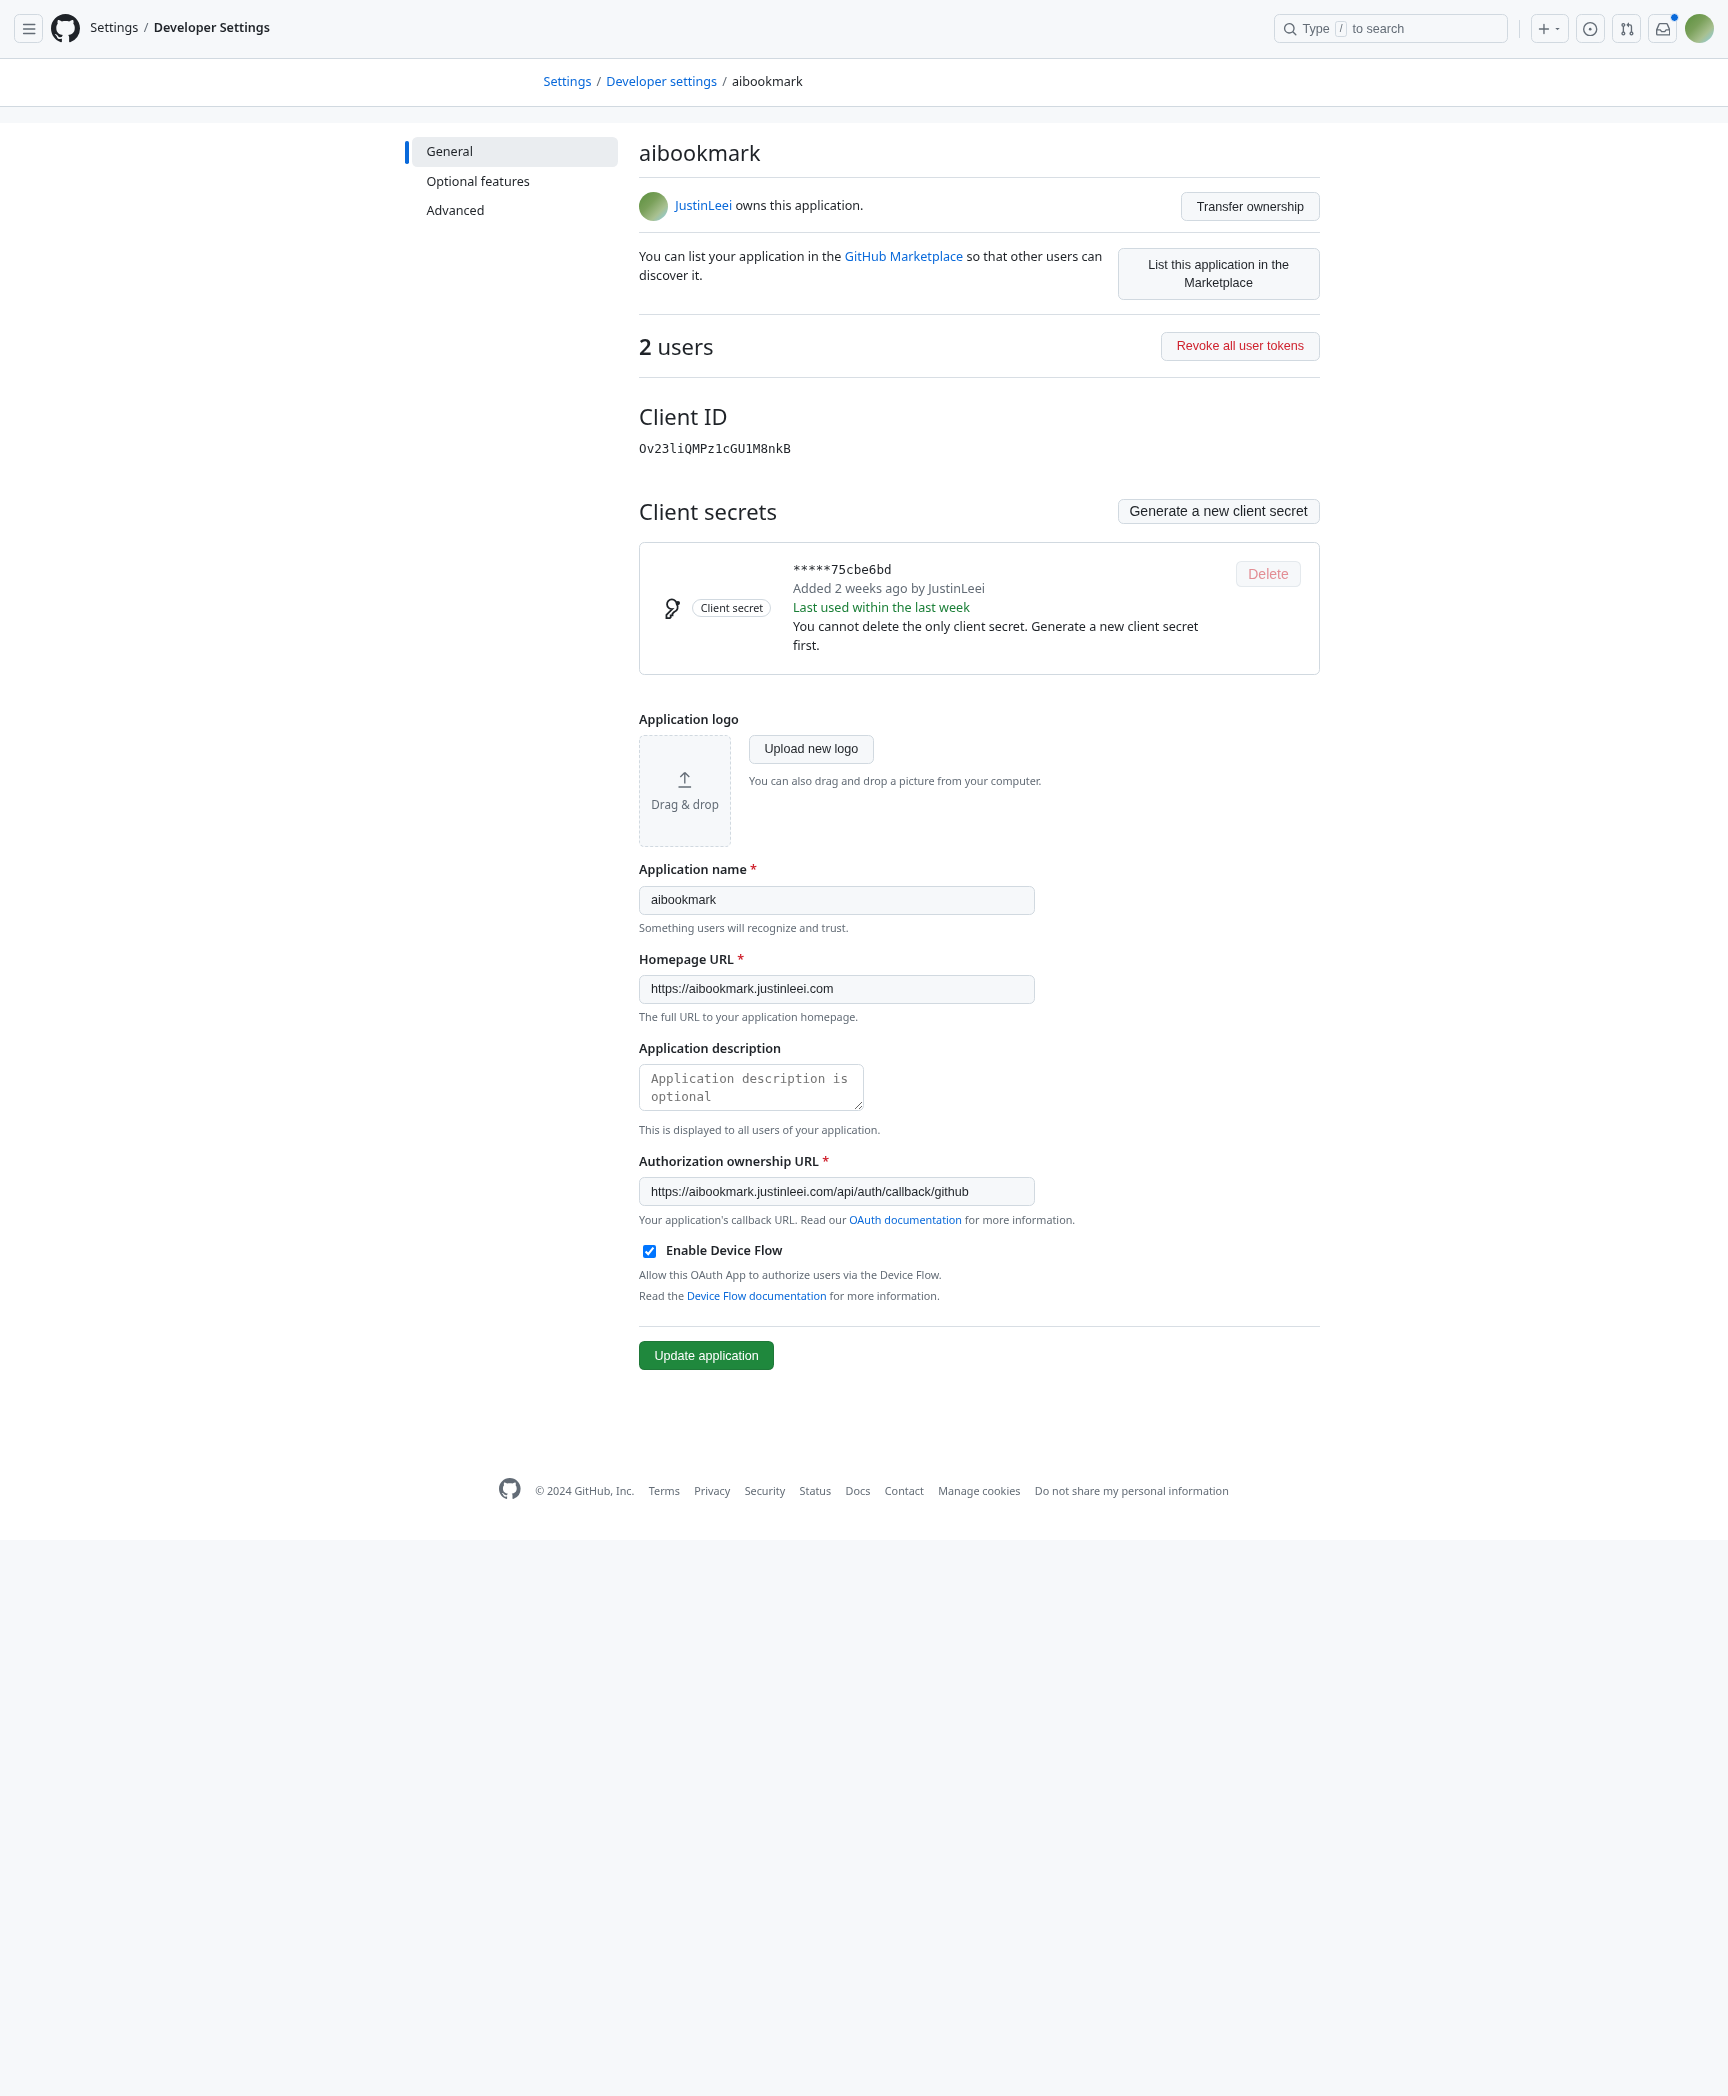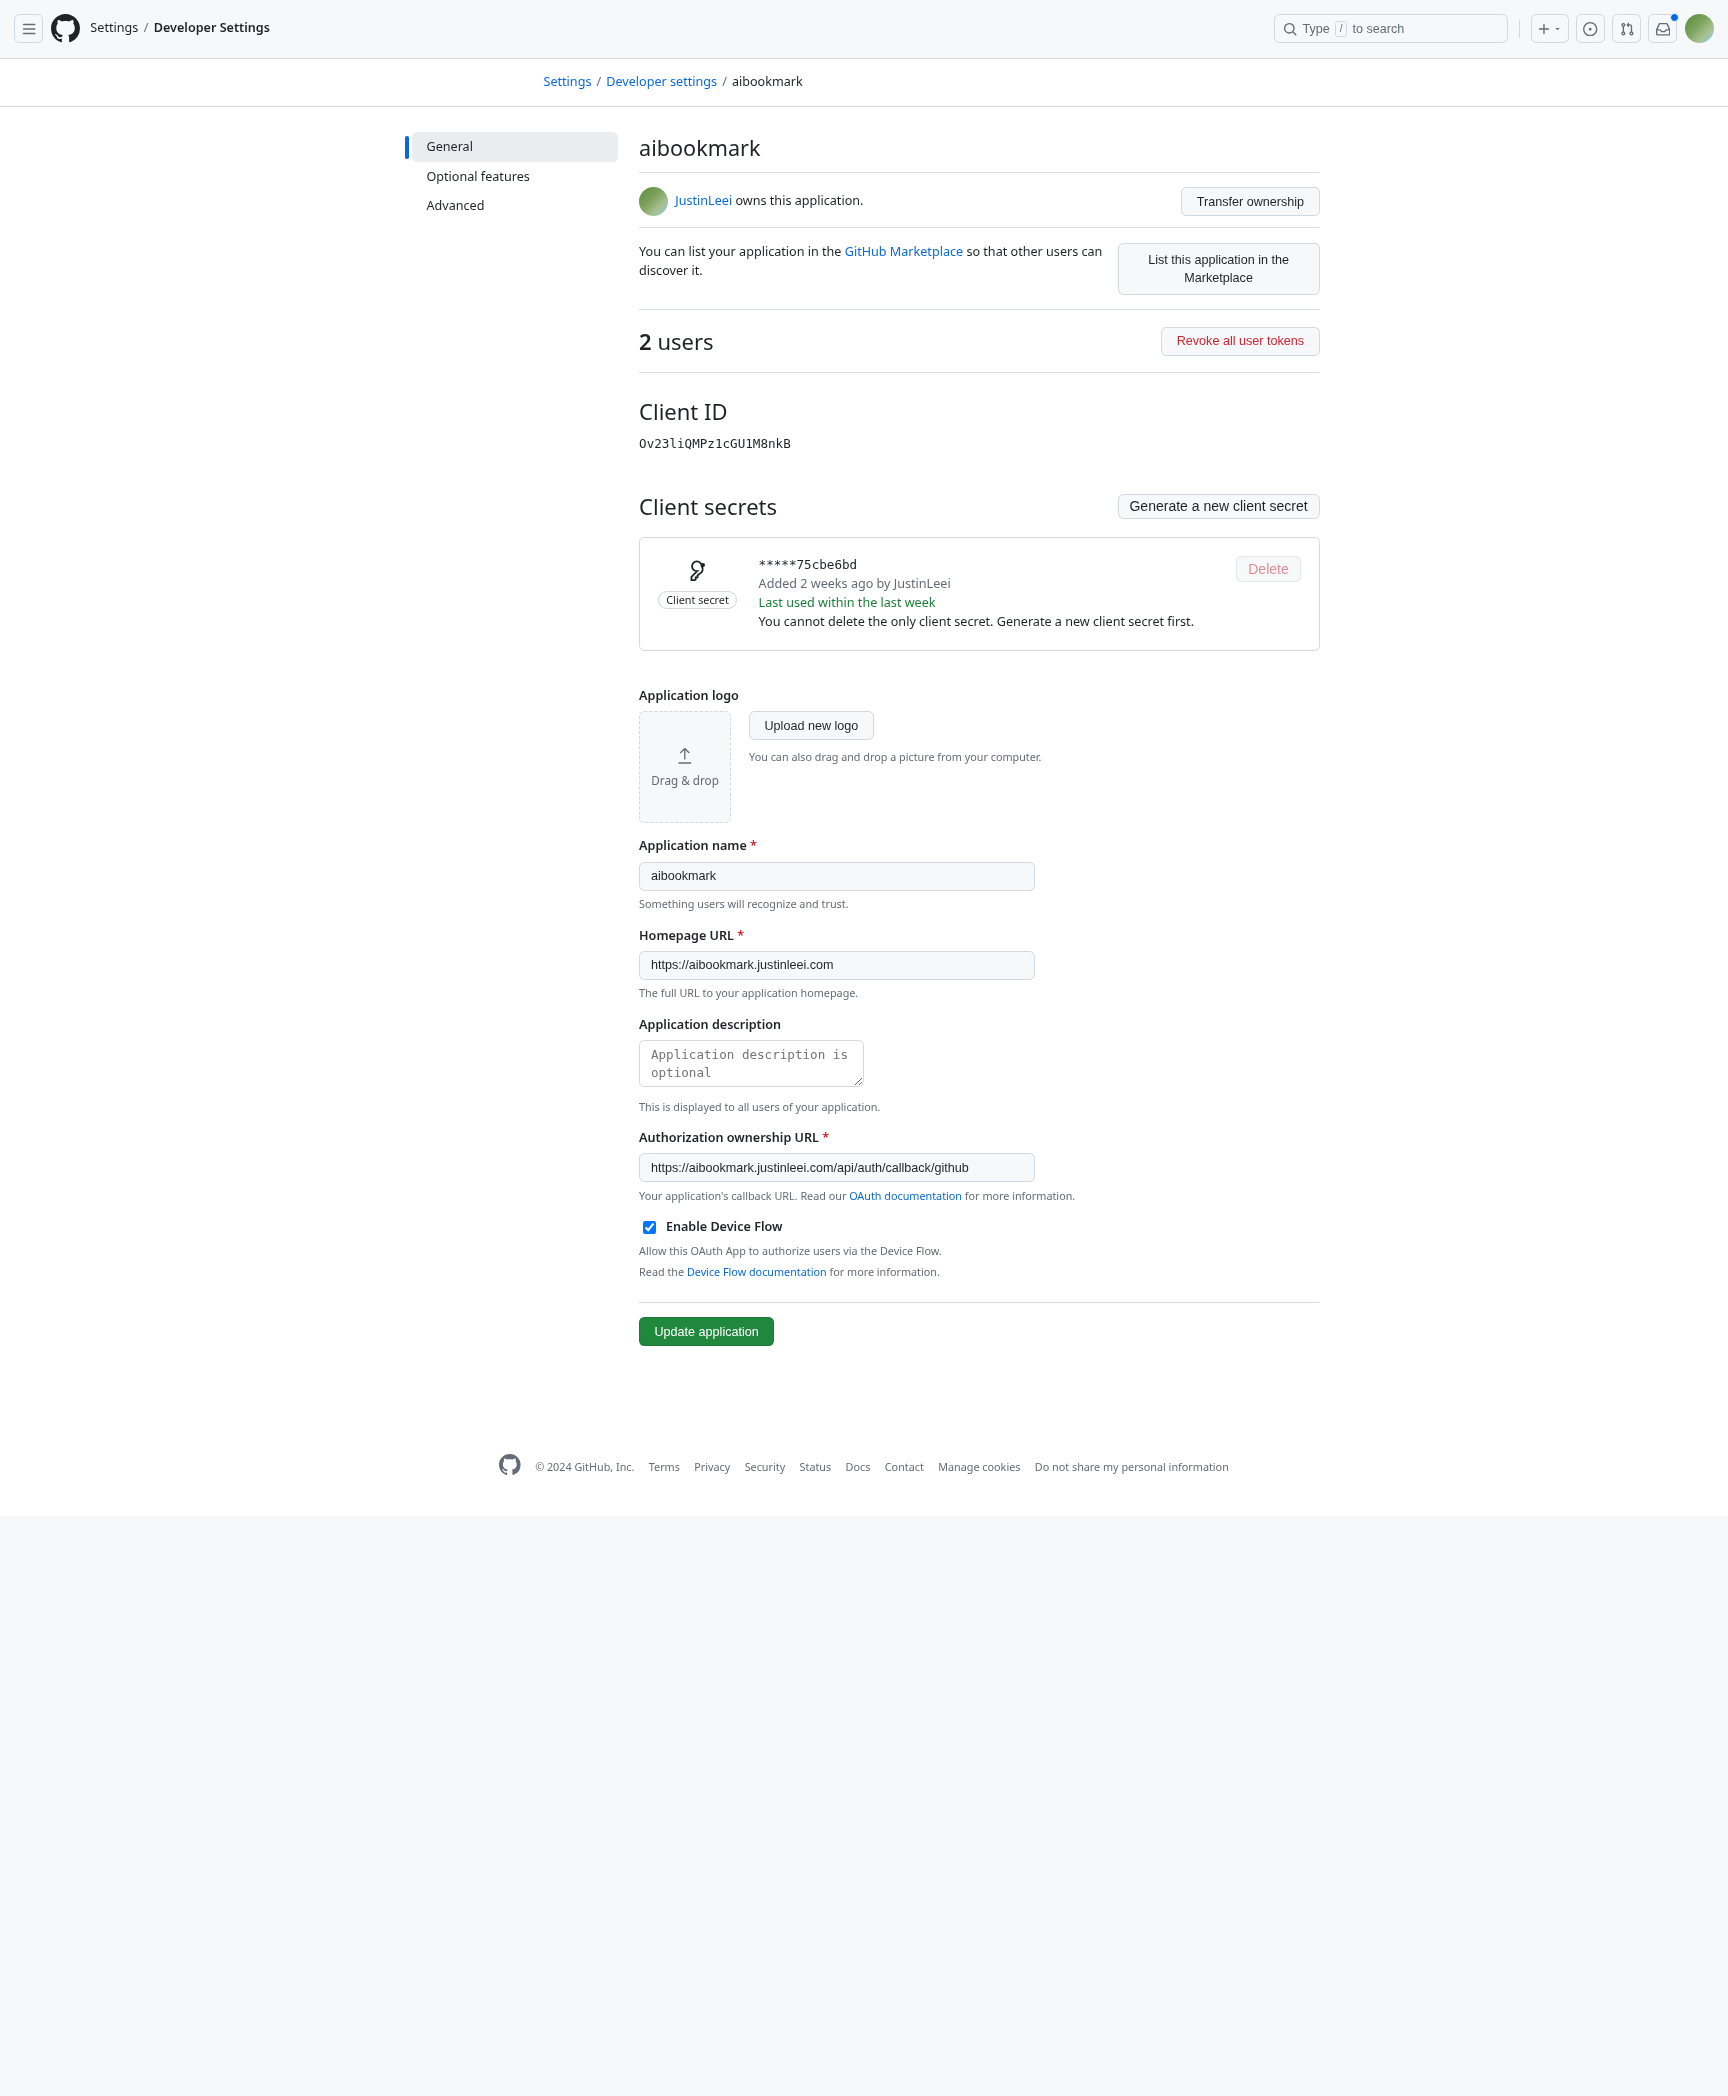--- a/index.html
+++ b/index.html
@@ -37,21 +37,21 @@
   .avatar-btn{width:29px;height:29px;border-radius:50%;overflow:hidden;border:none;cursor:pointer;padding:0;background:linear-gradient(135deg,#5a8f3d 0%,#7aa05a 40%,#a8c090 70%,#87ceeb 100%);}
 
   
   .subheader{background:#fff;border-bottom:0.9px solid var(--color-border-default);}
   .subheader-inner{max-width:911px;margin:0 auto;padding:14.4px 14.4px 14.4px 0;}
   .breadcrumb2{font-size:12.6px;}
   .breadcrumb2 .sep{color:var(--color-fg-muted);margin:0 1.8px;}
 
   
   .main-wrap{background:#fff;}
-  .container{max-width:911px;margin:0 auto;display:flex;padding:25px 0 36px;}
+  .container{max-width:911px;margin:16px auto;display:flex;padding:14px 0 36px;}
   .sidebar{width:209px;flex-shrink:0;}
   .content{flex:1;padding-left:21.6px;min-width:0;}
 
   .side-nav{list-style:none;margin:0;padding:0;}
   .side-nav li{border-radius:5.4px;}
   .side-nav a{display:block;padding:5.4px 14.4px;border-radius:5.4px;color:var(--color-fg-default);font-size:12.6px;}
   .side-nav li.selected{position:relative;background:#eaedf0;}
   .side-nav li.selected a{font-weight:400;}
   .side-nav li.selected::before{content:"";position:absolute;left:-7.2px;top:3.6px;bottom:3.6px;width:3.6px;background:#0969da;border-radius:1.8px;}
 
@@ -68,21 +68,21 @@
   .users-row h3 .count{font-weight:600;}
 
   .section-heading{font-size:22px;font-weight:400;margin:21.6px 0 3.6px;}
 
   .client-id-code{font-family:ui-monospace,SFMono-Regular,Menlo,Consolas,monospace;font-size:12.6px;display:block;margin-top:7.2px;}
 
   .secrets-header{display:flex;align-items:center;justify-content:space-between;margin-top:36px;}
   .secrets-header .section-heading{margin:0;}
 
   .secret-box{border:0.9px solid var(--color-border-default);border-radius:5.4px;padding:18px;margin-top:14.4px;display:flex;gap:21.6px;}
-  .secret-icon-col{display:flex;flex-direction:column;align-items:center;gap:5.4px;}
+  .secret-icon-col{display:flex;flex-direction:row;align-items:center;gap:5.4px;}
   .secret-icon-col svg{width:29px;height:29px;}
   .secret-label{font-size:10.8px;border:0.9px solid var(--color-border-default);border-radius:9px;padding:0 7.2px;line-height:16px;}
   .secret-info{flex:1;font-size:12.6px;}
   .secret-info .hash{font-family:ui-monospace,SFMono-Regular,Menlo,Consolas,monospace;}
   .secret-info .added{color:var(--color-fg-muted);}
   .secret-info .last-used{color:var(--color-success-fg);}
   .secret-actions{}
 
   .btn{display:inline-block;padding:4.5px 14.4px;font-size:12.6px;font-weight:500;line-height:18px;border:0.9px solid var(--color-btn-border);border-radius:5.4px;background:var(--color-btn-bg);cursor:pointer;color:var(--color-fg-default);}
   .btn-sm{padding:2.7px 10.8px;font-size:14px;line-height:18px;}

